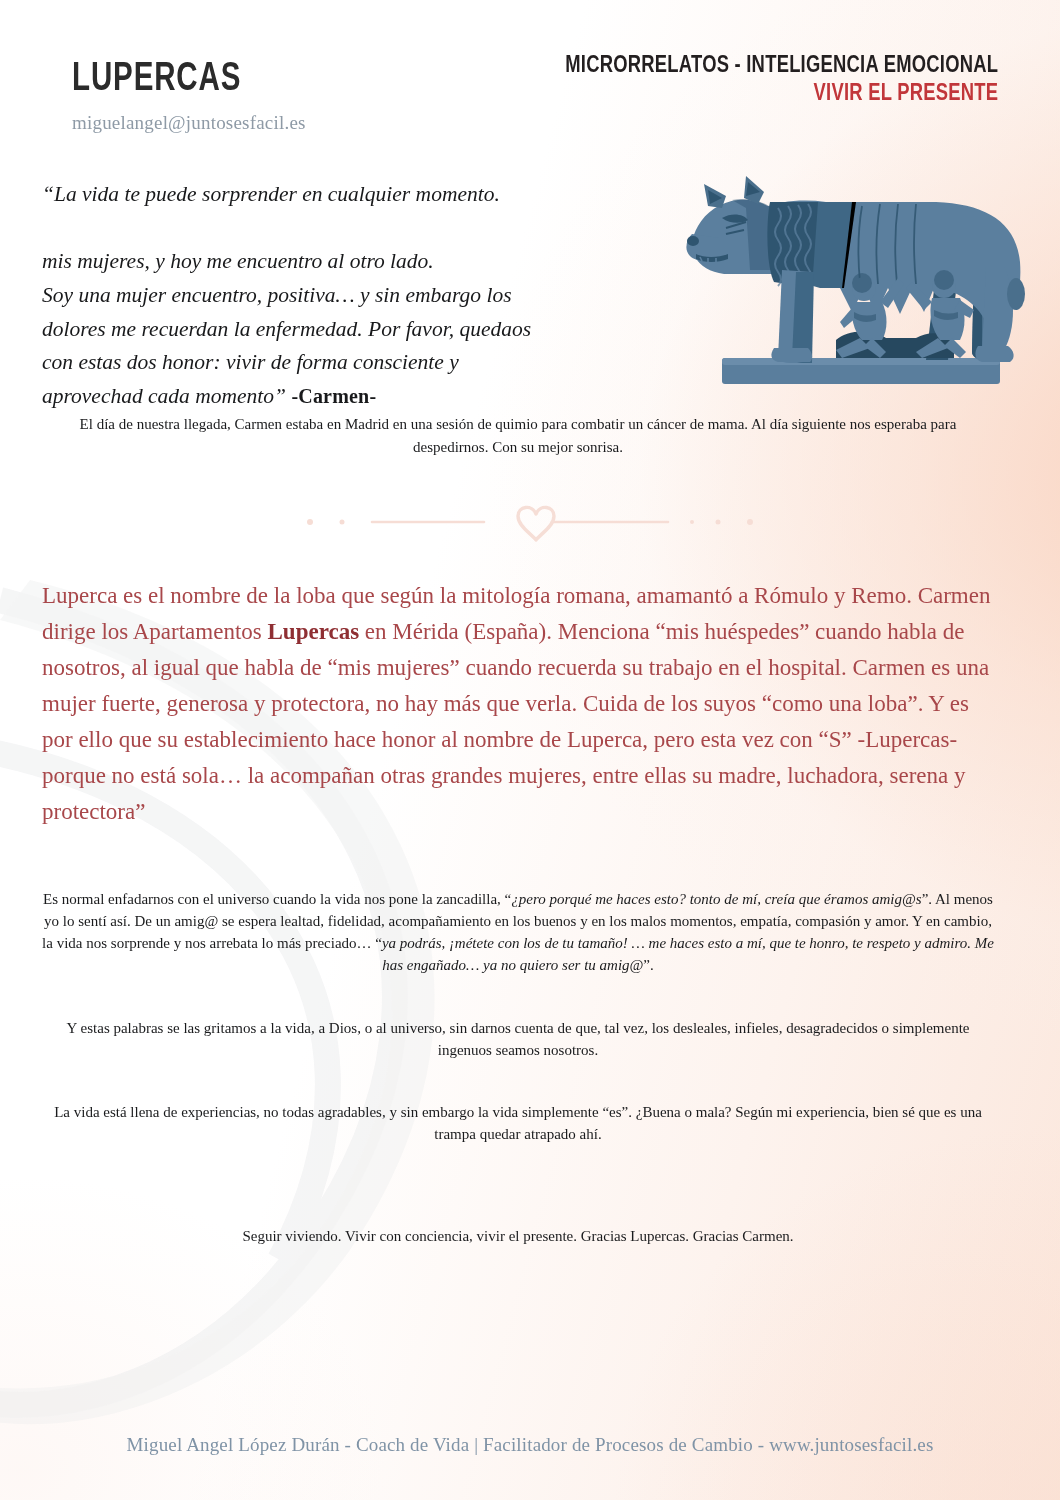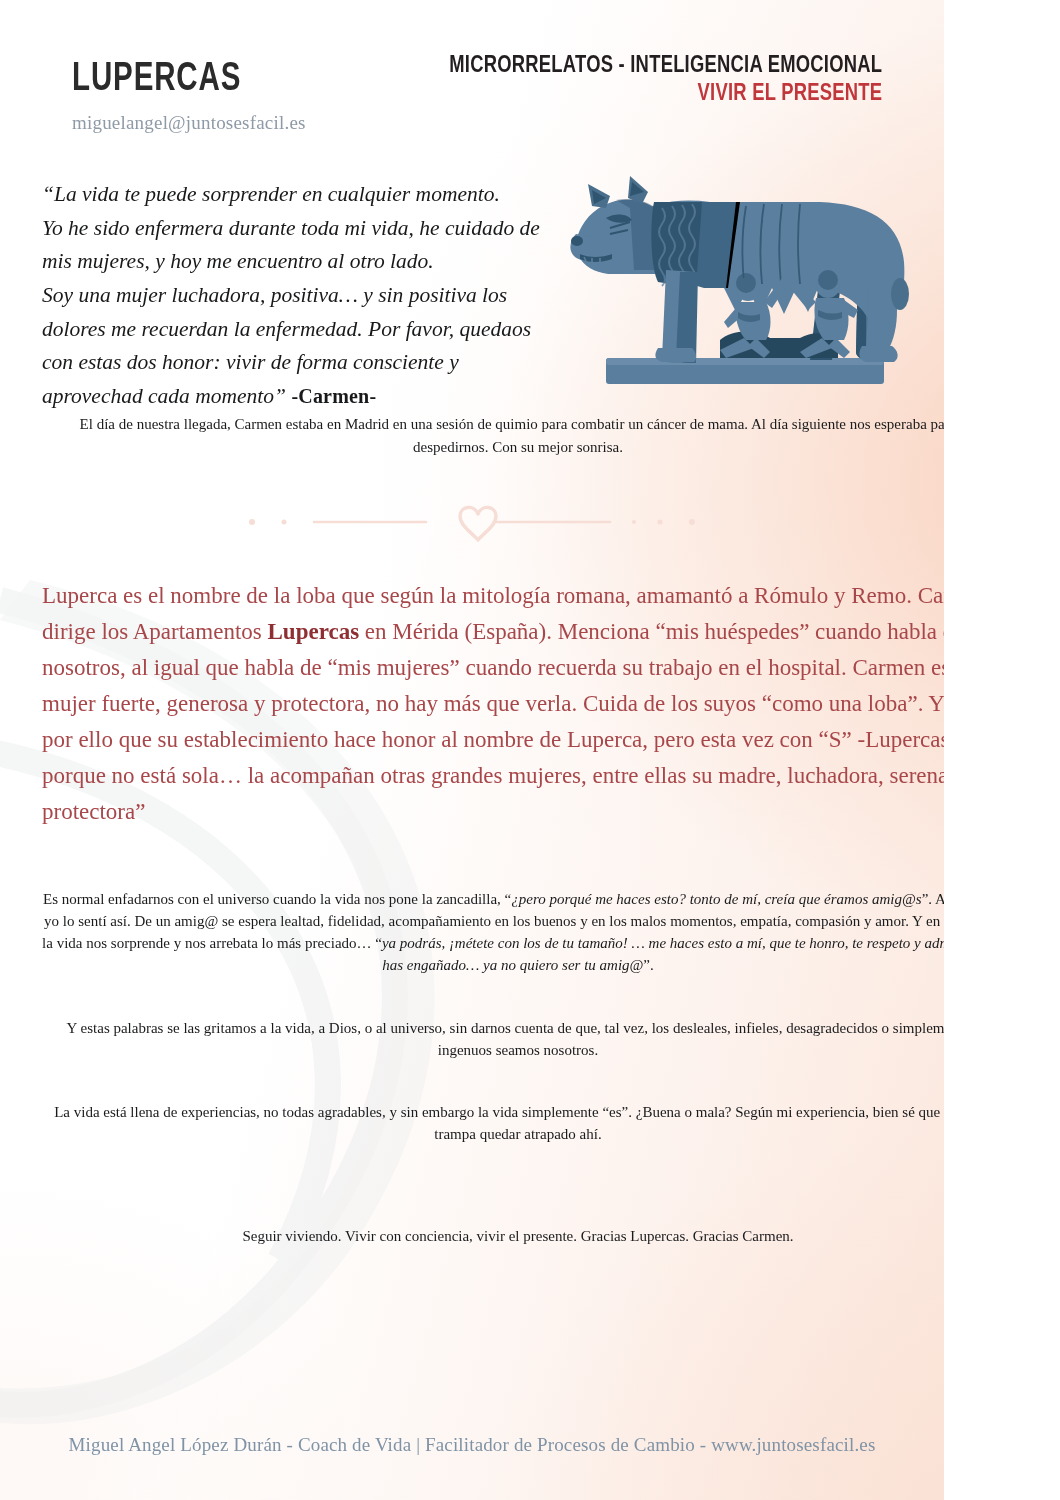--- a/index.html
+++ b/index.html
@@ -9,21 +9,21 @@
   body {
     width: 1060px;
     height: 1500px;
     font-family: "Liberation Serif", serif;
     background: #ffffff;
     overflow: hidden;
   }
 
   .page {
     position: relative;
-    width: 944px;
+    width: 1060px;
     height: 1500px;
     box-sizing: border-box;
     overflow: hidden;
     background:
       radial-gradient(ellipse 900px 700px at 118% 32%, rgba(249,207,186,0.95) 0%, rgba(250,219,203,0.55) 38%, rgba(253,240,233,0.12) 68%, rgba(255,255,255,0) 85%),
       radial-gradient(ellipse 620px 520px at 100% 100%, rgba(250,222,208,0.55) 0%, rgba(255,255,255,0) 72%),
       radial-gradient(ellipse 520px 420px at 2% 98%, rgba(252,235,228,0.35) 0%, rgba(255,255,255,0) 70%),
       linear-gradient(105deg, #ffffff 0%, #ffffff 40%, #fdf3ee 72%, #fbe6db 100%);
   }
 
@@ -198,23 +198,23 @@
       <div class="header-right">
         <div class="hr-line1">MICRORRELATOS - INTELIGENCIA EMOCIONAL</div>
         <div class="hr-line2">VIVIR EL PRESENTE</div>
       </div>
     </div>
 
     <div class="quote-row">
 
       <div class="quote">
         <span>“La vida te puede sorprender en cualquier momento.</span><br>
-        <span>Yo he sido enfermera durante toda mi vida, he cuidado de</span><br>
+        <br>
         <span>mis mujeres, y hoy me encuentro al otro lado.</span><br>
-        <span>Soy una mujer luchadora, positiva… y sin positiva los</span><br>
+        <span>Soy una mujer encuentro, positiva… y sin embargo los</span><br>
         <span>dolores me recuerdan la enfermedad. Por favor, quedaos</span><br>
         <span>con estas dos honor: vivir de forma consciente y</span><br>
         <span>aprovechad cada momento” </span><span class="attrib">-Carmen-</span>
       </div>
 
       <svg class="wolf" viewBox="0 0 352 238" aria-hidden="true">
 
         <rect x="36" y="196" width="278" height="26" rx="3" fill="#5a7e9d"></rect>
         <rect x="36" y="196" width="278" height="7" rx="3" fill="#6b8dab"></rect>
 

